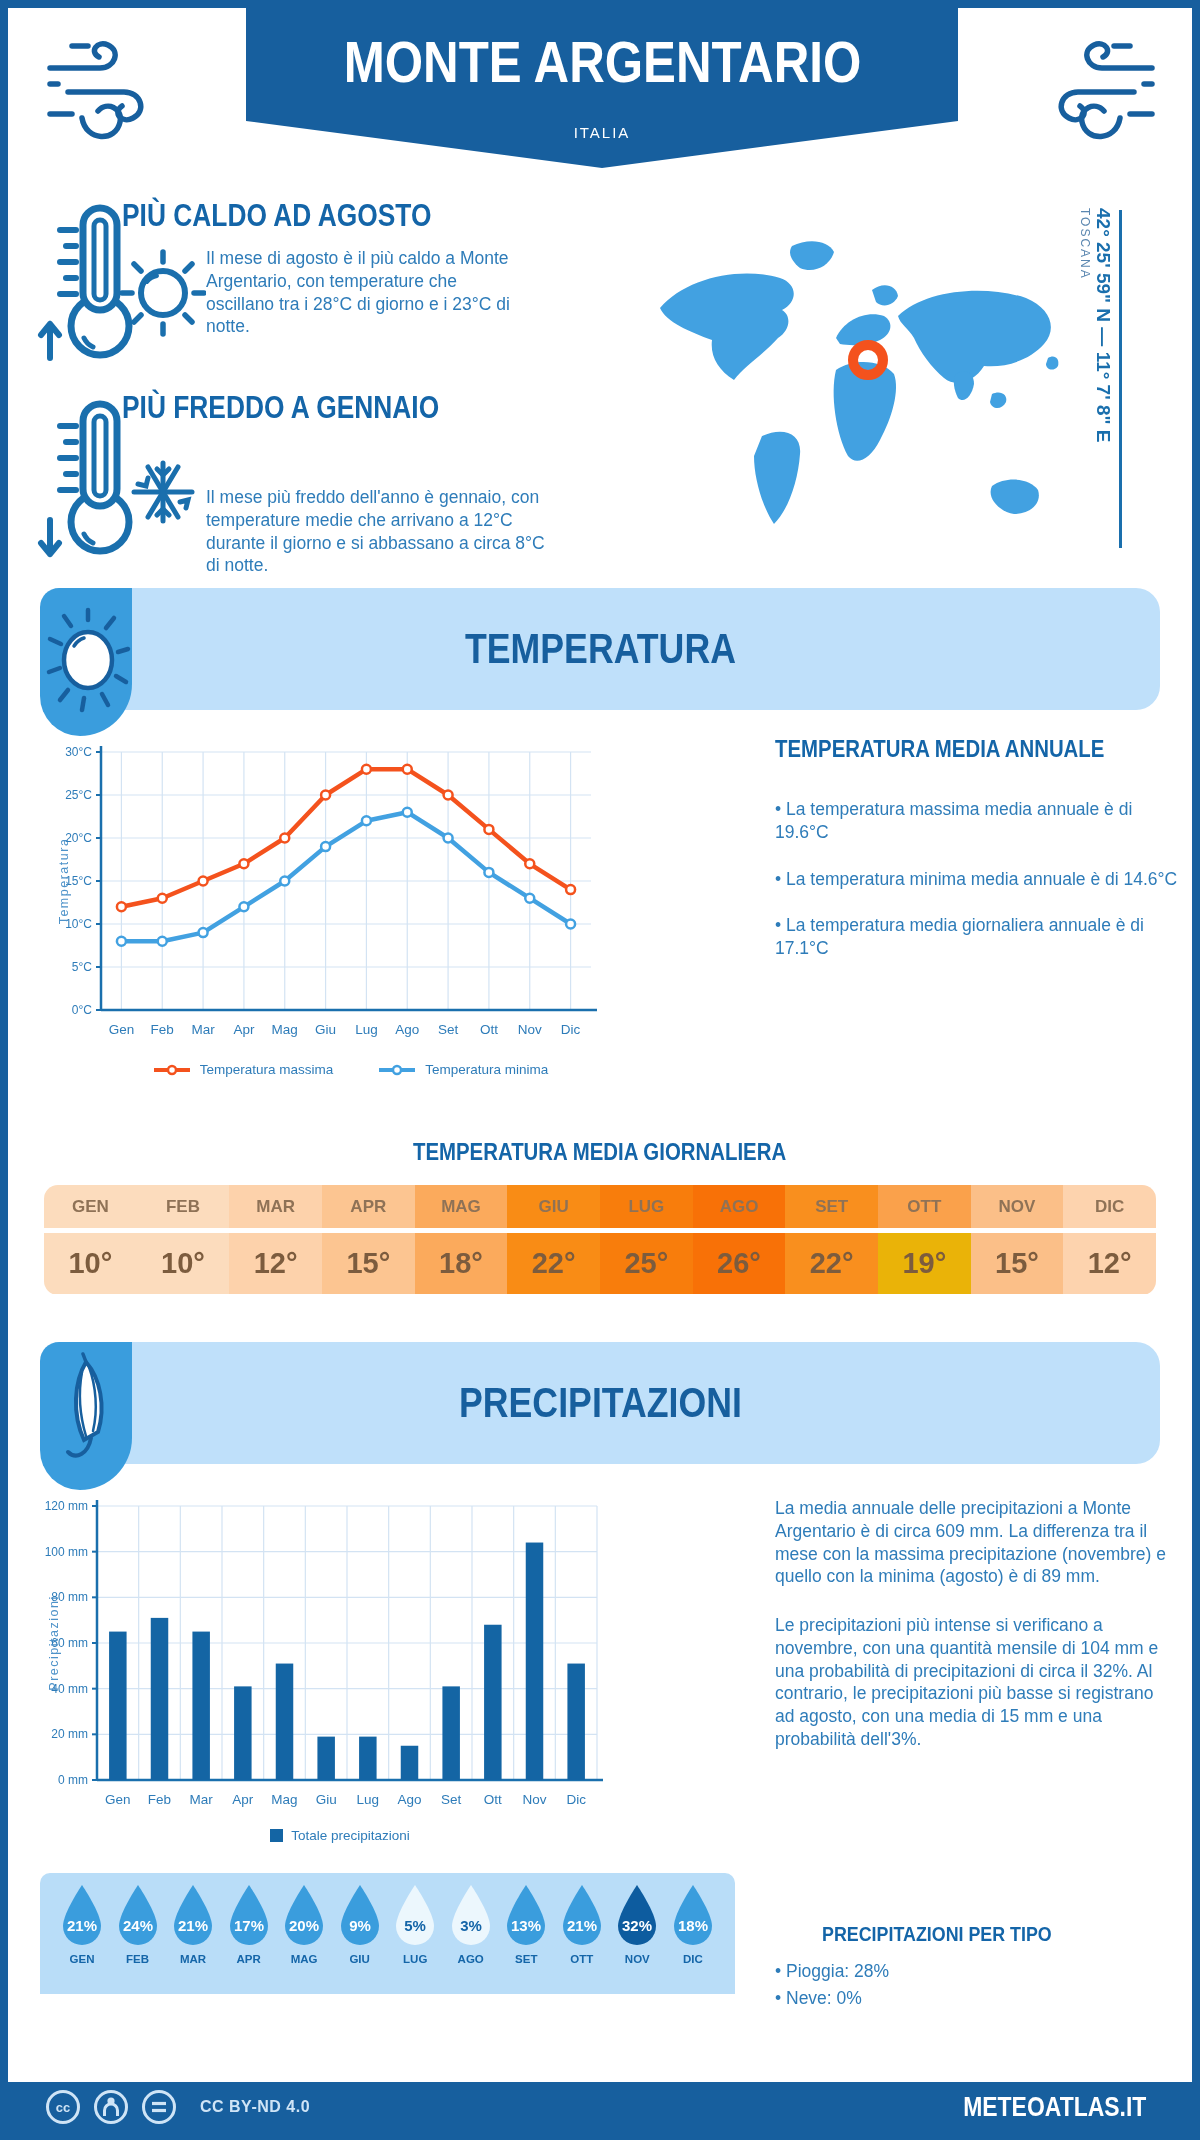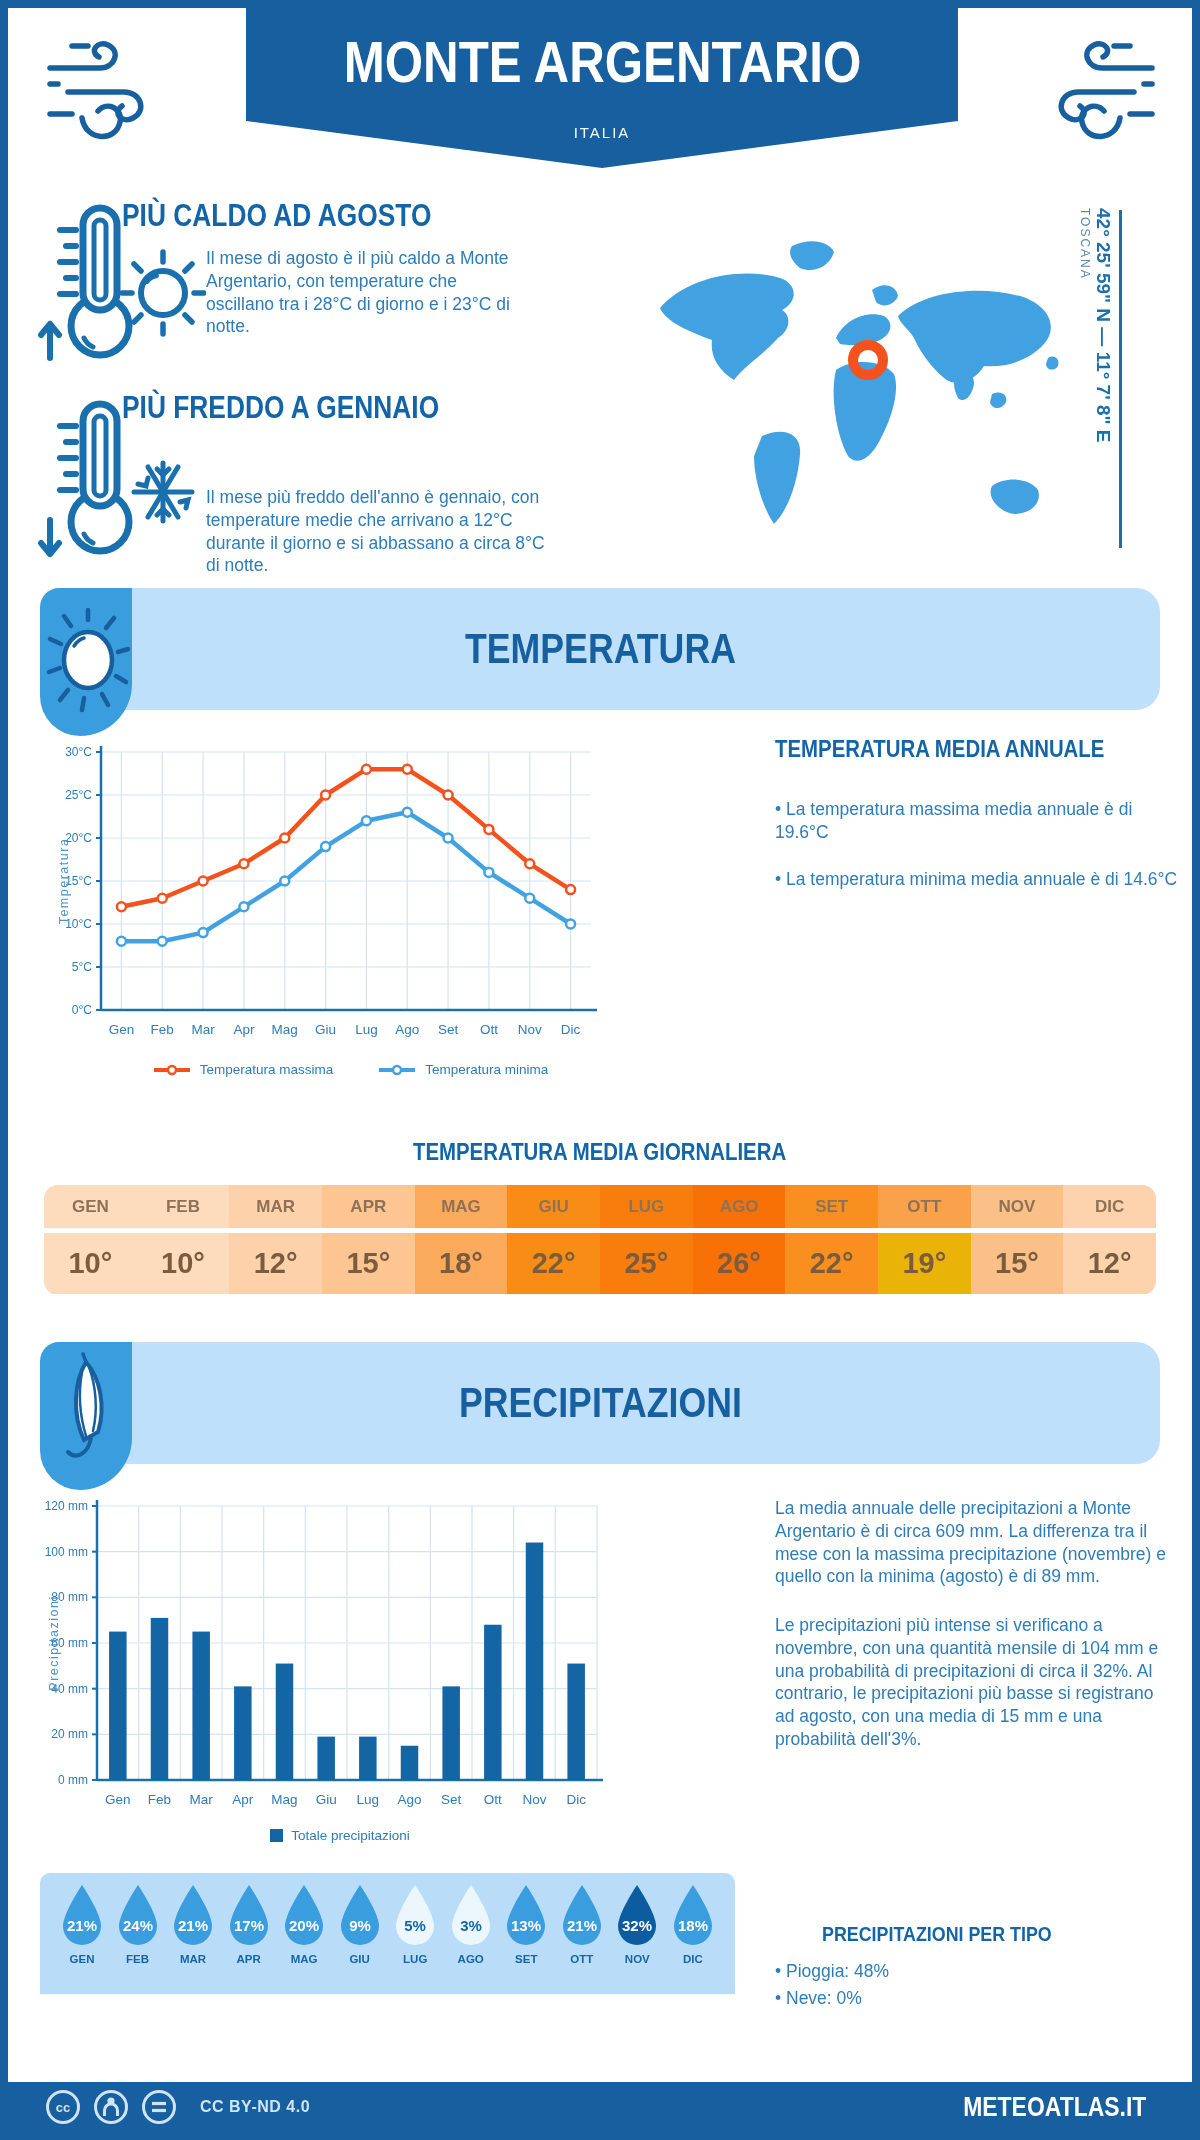--- a/index.html
+++ b/index.html
@@ -301,20 +301,21 @@
           <circle cx="20" cy="6" r="4" fill="#fff" stroke="#42a1e1" stroke-width="2.5"></circle>
         </svg>
         <span>Temperatura minima</span>
       </div>
     </div>
 
   <div class="annual-title"><span class="cond-l">TEMPERATURA MEDIA ANNUALE</span></div>
   <div id="annual-bullets" class="annual-bullets">
       <div>• La temperatura massima media annuale è di 19.6°C</div>
       <div>• La temperatura minima media annuale è di 14.6°C</div>
+      <div>• La temperatura media giornaliera annuale è di 17.1°C</div>
     </div>
 
   <div class="daily-title"><span class="cond-c">TEMPERATURA MEDIA GIORNALIERA</span></div>
 
   <div id="temp-table" class="temp-table">
       <div class="tt-head" style="background: rgb(252, 220, 189);">GEN</div>
       <div class="tt-head" style="background: rgb(252, 220, 189);">FEB</div>
       <div class="tt-head" style="background: rgb(253, 210, 171);">MAR</div>
       <div class="tt-head" style="background: rgb(252, 197, 145);">APR</div>
       <div class="tt-head" style="background: rgb(251, 170, 92);">MAG</div>
@@ -477,21 +478,21 @@
           </svg><div class="mon">NOV</div></div>
         <div class="drop-block"><svg width="48" height="64" viewBox="0 0 48 64">
             <path d="M24 2 C24 2 5 30 5 43 a19 19 0 0 0 38 0 C43 30 24 2 24 2 Z" fill="#3a9ddd"></path>
             <text x="24" y="48" text-anchor="middle" font-size="15" font-weight="bold" fill="#ffffff">18%</text>
           </svg><div class="mon">DIC</div></div>
       </div>
   </div>
 
   <div class="types-title"><span class="cond-l">PRECIPITAZIONI PER TIPO</span></div>
   <div id="types-bullets" class="types-bullets">
-      <div>• Pioggia: 48%</div>
+      <div>• Pioggia: 28%</div>
       <div>• Neve: 0%</div>
     </div>
 
   <footer class="footer">
     <div class="cc-group">
       <svg width="38" height="38" viewBox="0 0 38 38">
         <circle cx="19" cy="19" r="15.5" fill="none" stroke="#cfe4f6" stroke-width="3"></circle>
         <text x="19" y="24" text-anchor="middle" font-size="13" font-weight="bold" fill="#cfe4f6">cc</text>
       </svg>
       <svg width="38" height="38" viewBox="0 0 38 38">

